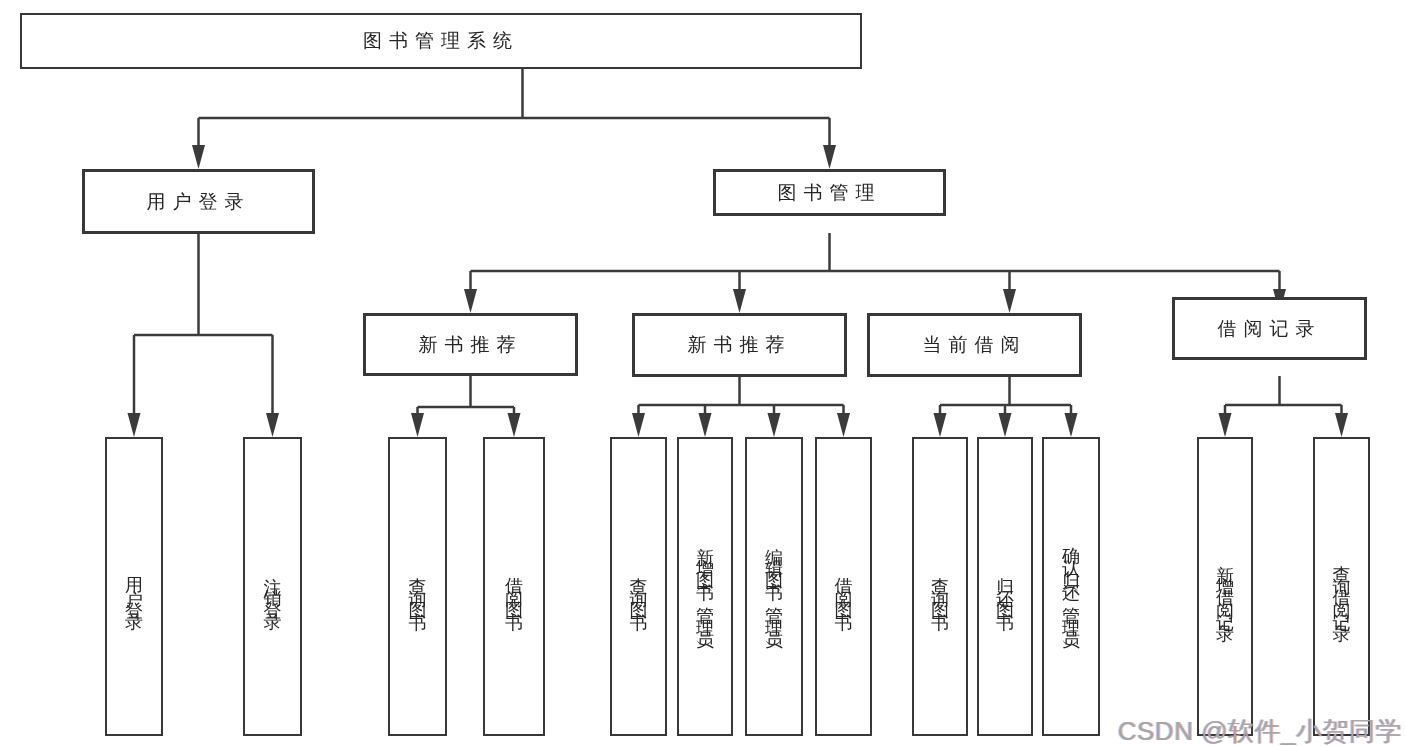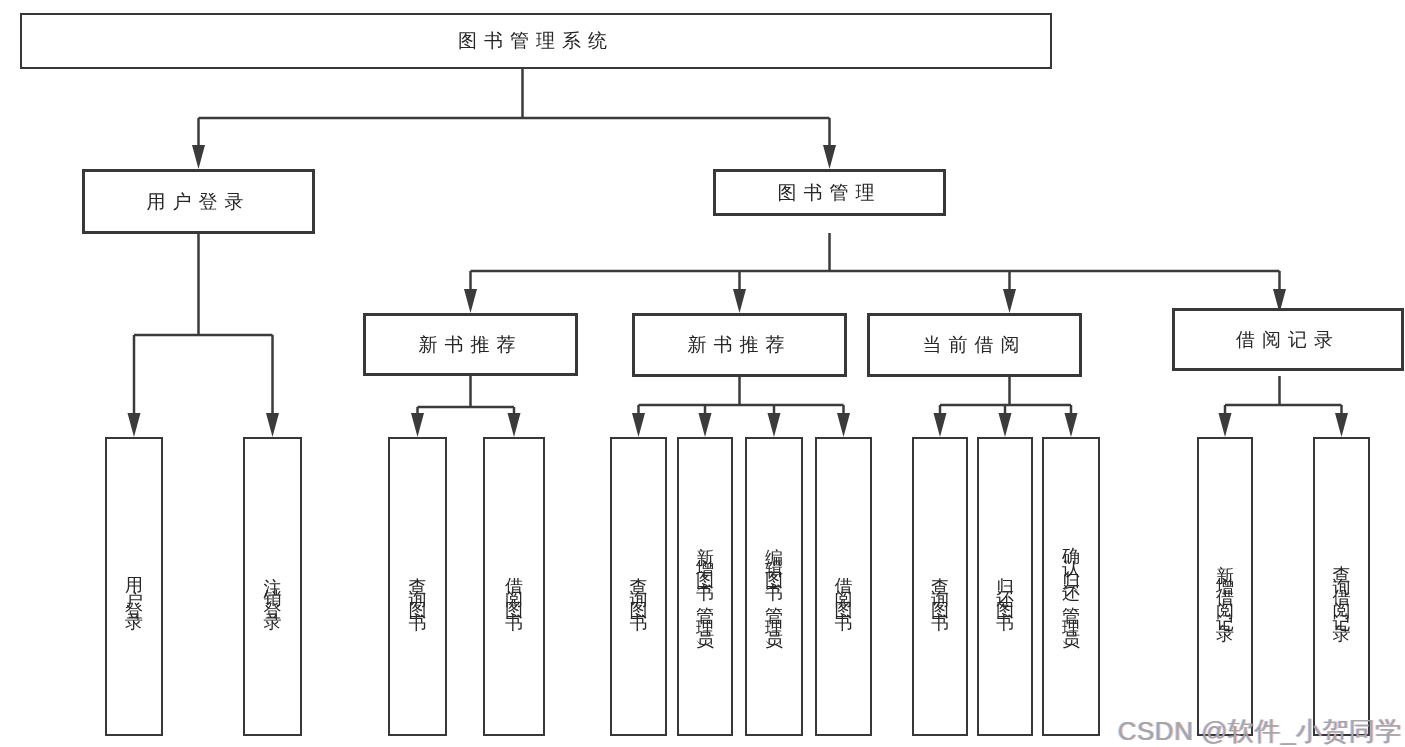--- a/index.html
+++ b/index.html
@@ -90,41 +90,41 @@
       <polygon points="767.5,413 780.5,413 774,437"></polygon>
       <polygon points="837,413 850,413 843.5,437"></polygon>
       <polygon points="933.5,413 946.5,413 940,437"></polygon>
       <polygon points="998.5,413 1011.5,413 1005,437"></polygon>
       <polygon points="1064.5,413 1077.5,413 1071,437"></polygon>
       <polygon points="1218.5,413 1231.5,413 1225,437"></polygon>
       <polygon points="1335,413 1348,413 1341.5,437"></polygon>
     </g>
   </svg>
 
-  <div class="box root" style="left:20px;top:13px;width:1032px;height:56px">
+  <div class="box root" style="left:20px;top:13px;width:842px;height:56px">
     <span class="htext">图书管理系统</span>
   </div>
 
   <div class="box" style="left:82px;top:169px;width:233px;height:65px">
     <span class="htext">用户登录</span>
   </div>
   <div class="box" style="left:713px;top:169px;width:233px;height:47px">
     <span class="htext">图书管理</span>
   </div>
 
   <div class="box" style="left:363px;top:313px;width:215px;height:63px">
     <span class="htext">新书推荐</span>
   </div>
   <div class="box" style="left:632px;top:313px;width:215px;height:64px">
     <span class="htext">新书推荐</span>
   </div>
   <div class="box" style="left:867px;top:313px;width:215px;height:64px">
     <span class="htext">当前借阅</span>
   </div>
-  <div class="box" style="left:1172px;top:308px;width:232px;height:63px">
+  <div class="box" style="left:1172px;top:297px;width:195px;height:63px">
     <span class="htext">借阅记录</span>
   </div>
 
   <div class="box leaf" style="left:105px;top:437px;width:58px;height:299px">
     <span class="vtext">用户登录</span>
   </div>
   <div class="box leaf" style="left:243px;top:437px;width:59px;height:299px">
     <span class="vtext">注销登录</span>
   </div>
 

